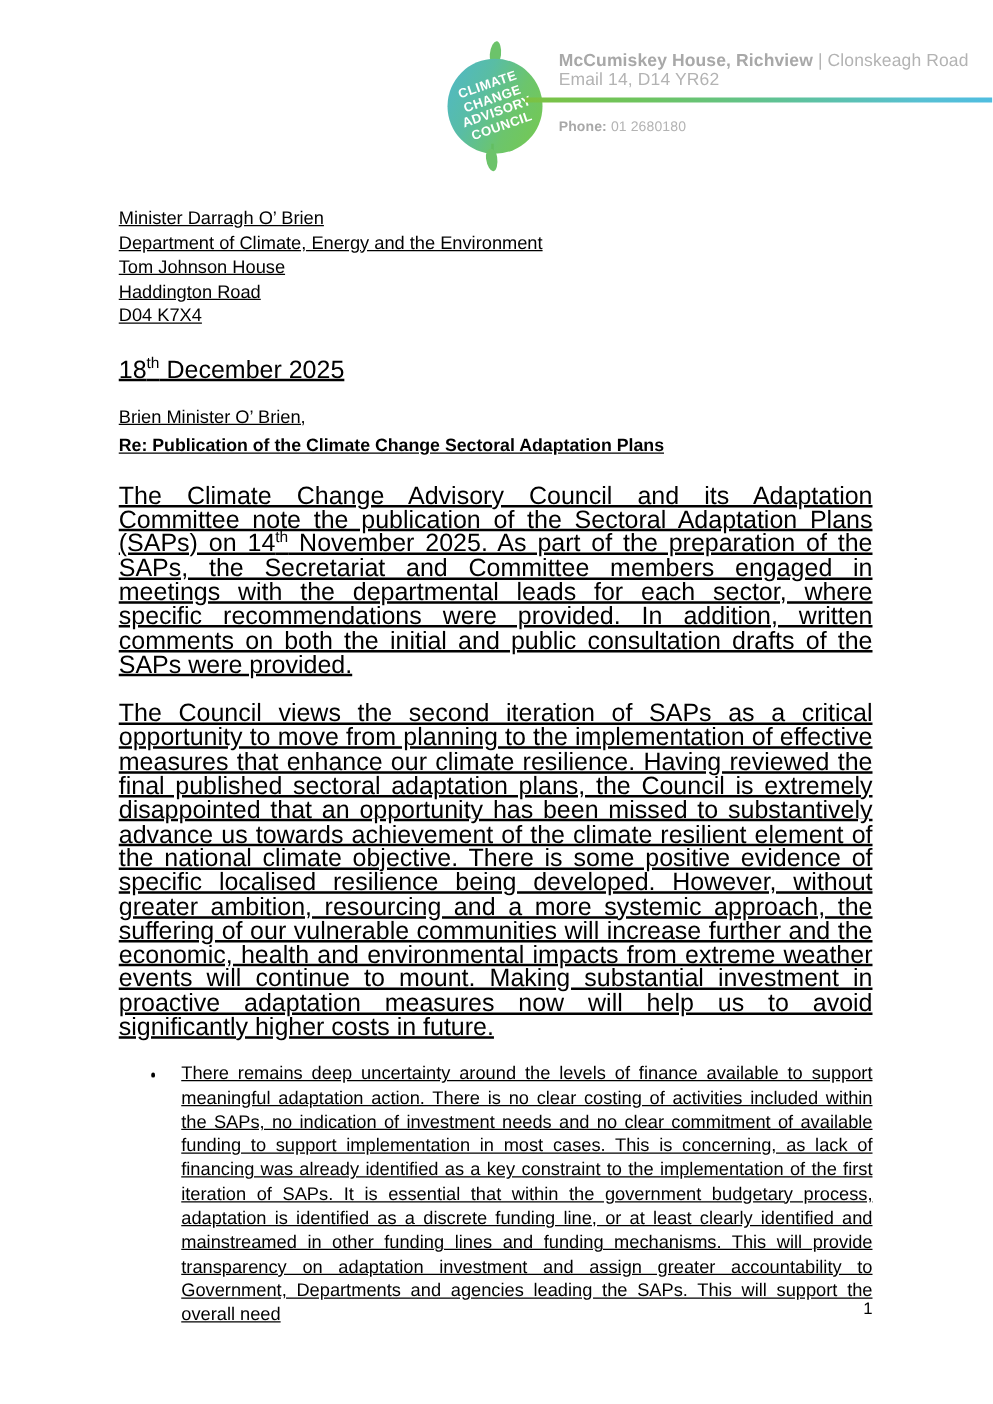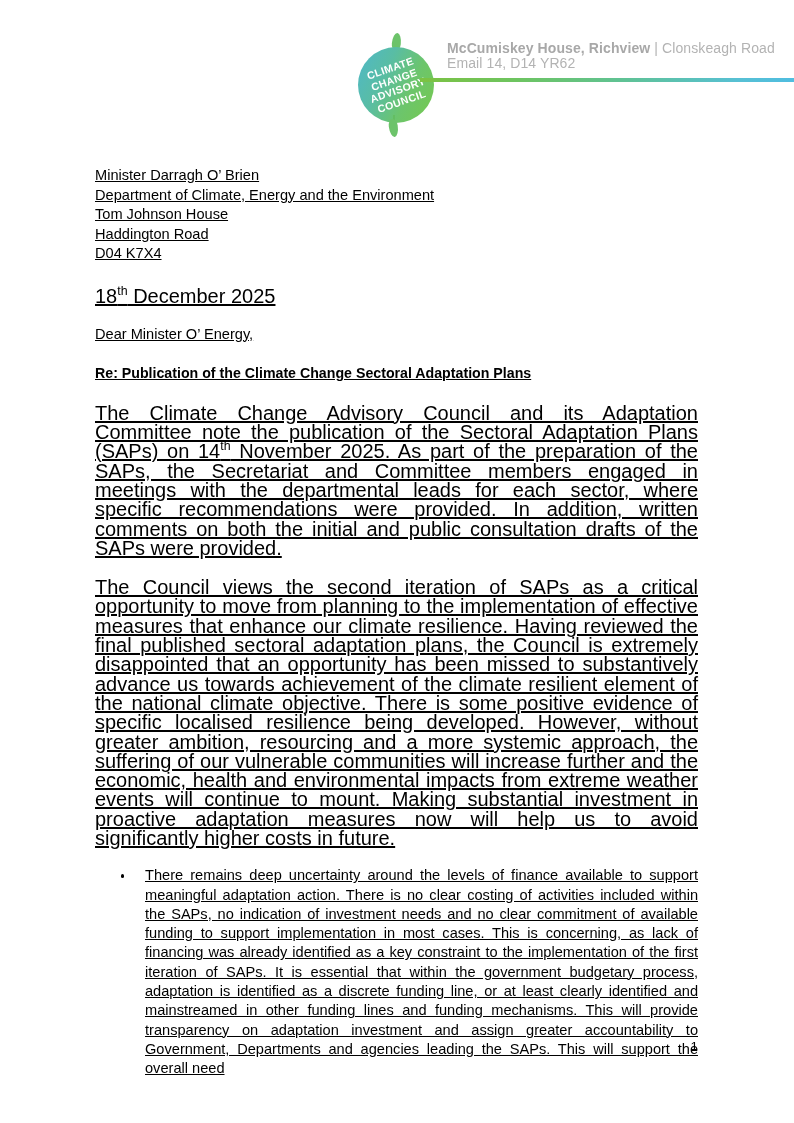--- a/index.html
+++ b/index.html
@@ -155,21 +155,21 @@
     margin-top: 23px;
     font-size: 20px;
     line-height: 19.6px;
   }
   .salutation {
     margin-top: 18px;
     font-size: 14.6px;
     line-height: 19.6px;
   }
   .subject {
-    margin-top: 20px;
+    margin-top: 4px;
     font-size: 14.2px;
     font-weight: bold;
     line-height: 19.6px;
   }
   .para {
     margin-top: 20px;
     font-size: 20px;
     line-height: 19.3px;
     text-align: justify;
     text-justify: inter-word;
@@ -234,34 +234,35 @@
     </div>
 
     <div class="gradient-rule"></div>
 
     <div class="addr-block">
       <div><span class="b">McCumiskey House, Richview</span><span> | Clonskeagh Road</span></div>
       <div>Email 14, D14 YR62</div>
     </div>
 
     <div class="contact-block">
+      <div><span class="b">Phone:</span><span> 01 2680180</span></div>
     </div>
   </div>
 
   <div class="body-area">
 
     <div class="recipient">Minister Darragh O’ Brien
 Department of Climate, Energy and the Environment
 Tom Johnson House
 Haddington Road
 D04 K7X4</div>
 
     <div class="date-line"><span>18</span><sup>th</sup><span> December 2025</span></div>
 
-    <div class="salutation">Dear Minister O’ Energy,</div>
+    <div class="salutation">Brien Minister O’ Brien,</div>
 
     <div class="subject">Re: Publication of the Climate Change Sectoral Adaptation Plans</div>
 
     <div class="para"><span>The Climate Change Advisory Council and its Adaptation Committee note the publication of the Sectoral Adaptation Plans (SAPs) on 14</span><sup>th</sup><span> November 2025. As part of the preparation of the SAPs, the Secretariat and Committee members engaged in meetings with the departmental leads for each sector, where specific recommendations were provided. In addition, written comments on both the initial and public consultation drafts of the SAPs were provided.</span></div>
 
     <div class="para">The Council views the second iteration of SAPs as a critical opportunity to move from planning to the implementation of effective measures that enhance our climate resilience. Having reviewed the final published sectoral adaptation plans, the Council is extremely disappointed that an opportunity has been missed to substantively advance us towards achievement of the climate resilient element of the national climate objective. There is some positive evidence of specific localised resilience being developed. However, without greater ambition, resourcing and a more systemic approach, the suffering of our vulnerable communities will increase further and the economic, health and environmental impacts from extreme weather events will continue to mount. Making substantial investment in proactive adaptation measures now will help us to avoid significantly higher costs in future.</div>
 
 
     <ul class="bullet-list">
       <li><span class="dot"></span><span>There remains deep uncertainty around the levels of finance available to support meaningful adaptation action. There is no clear costing of activities included within the SAPs, no indication of investment needs and no clear commitment of available funding to support implementation in most cases. This is concerning, as lack of financing was already identified as a key constraint to the implementation of the first iteration of SAPs. It is essential that within the government budgetary process, adaptation is identified as a discrete funding line, or at least clearly identified and mainstreamed in other funding lines and funding mechanisms. This will provide transparency on adaptation investment and assign greater accountability to Government, Departments and agencies leading the SAPs. This will support the overall need</span></li>

